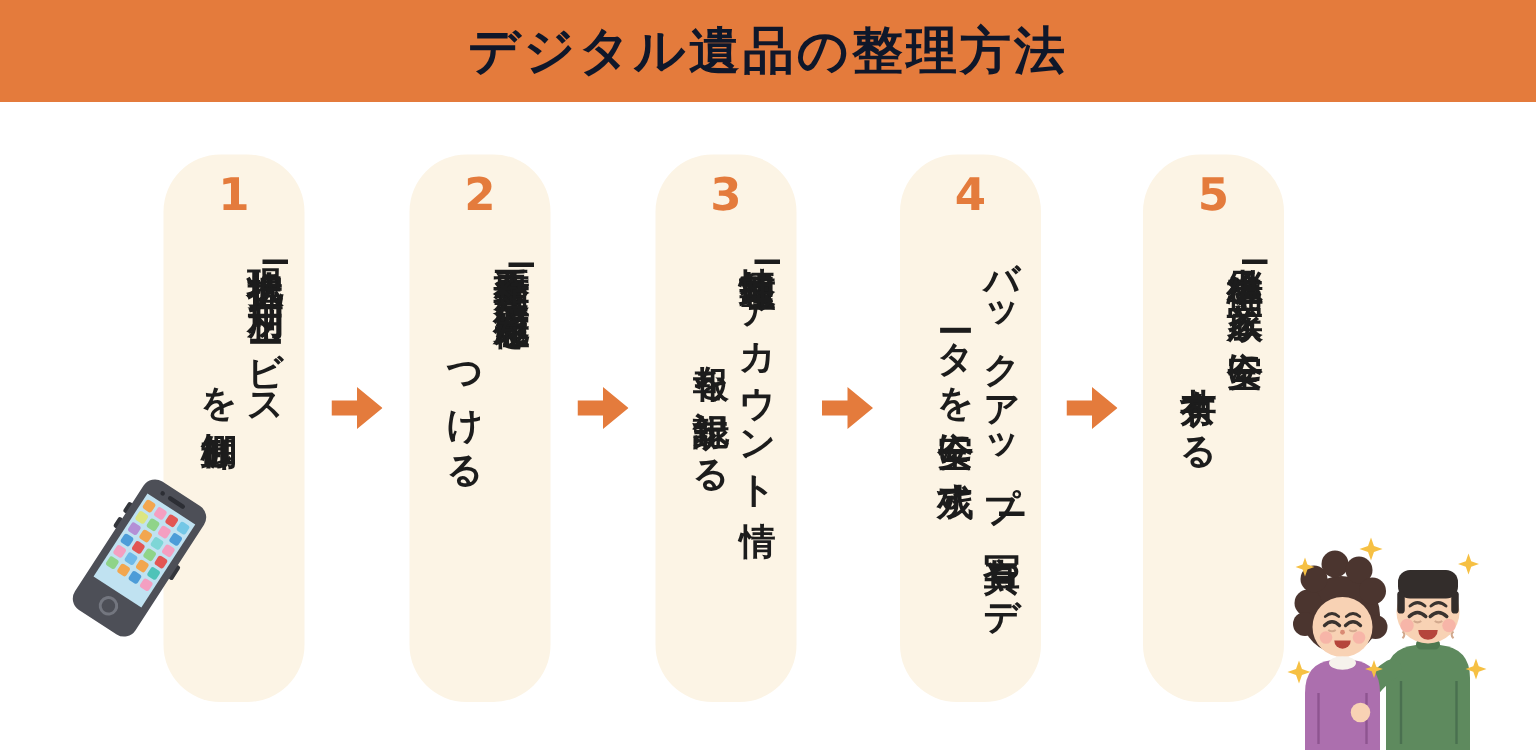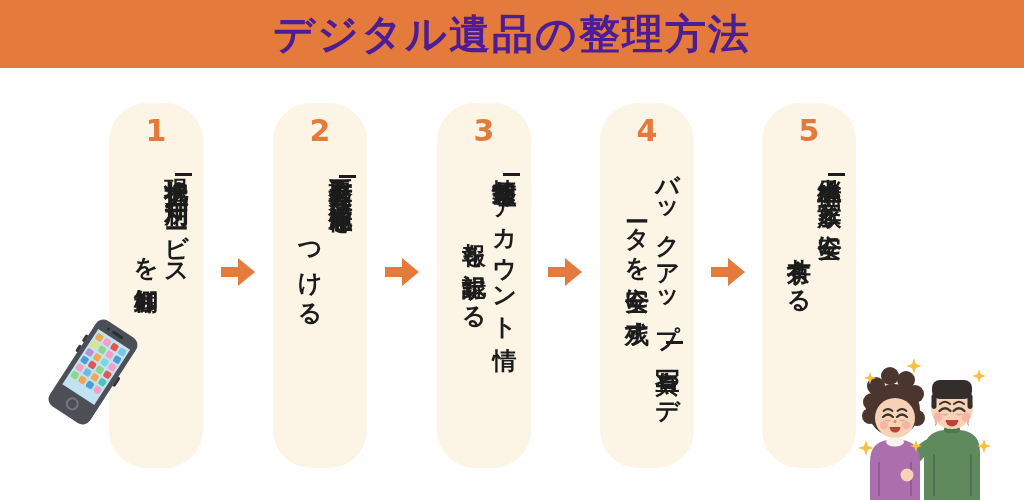--- a/index.html
+++ b/index.html
@@ -1,21 +1,21 @@
 <!DOCTYPE html>
 <html><head>
 <meta charset="utf-8">
 <style>
   html,body{margin:0;padding:0;background:#ffffff;}
   body{font-family:"DejaVu Sans","Liberation Sans",sans-serif;}
   .page{position:relative;width:1024px;height:500px;overflow:hidden;background:#ffffff;}
 
   .header{position:absolute;left:0;top:0;width:1024px;height:68px;background:#E47B3C;
           display:flex;align-items:center;justify-content:center;}
-  .title{color:#4c1d95;font-size:41px;font-weight:bold;letter-spacing:2px;}
+  .title{color:#0f172a;font-size:34px;font-weight:bold;letter-spacing:2px;}
 
   .card{position:absolute;top:103px;width:94px;height:365px;background:#FCF4E5;border-radius:38px;}
   .num{position:absolute;top:10px;left:0;width:100%;text-align:center;
        font-size:30px;font-weight:bold;color:#E47B3C;}
   .vline{position:absolute;writing-mode:vertical-rl;font-size:24px;font-weight:bold;
          color:#1C1C1C;letter-spacing:2px;line-height:1;white-space:nowrap;}
   .vline1{top:56px;right:11px;}
   .vline2{top:46%;right:45px;transform:translateY(-50%);}
   .sep{display:inline-block;width:17px;height:3px;background:#1C1C1C;
        margin:6px 0;vertical-align:middle;}

